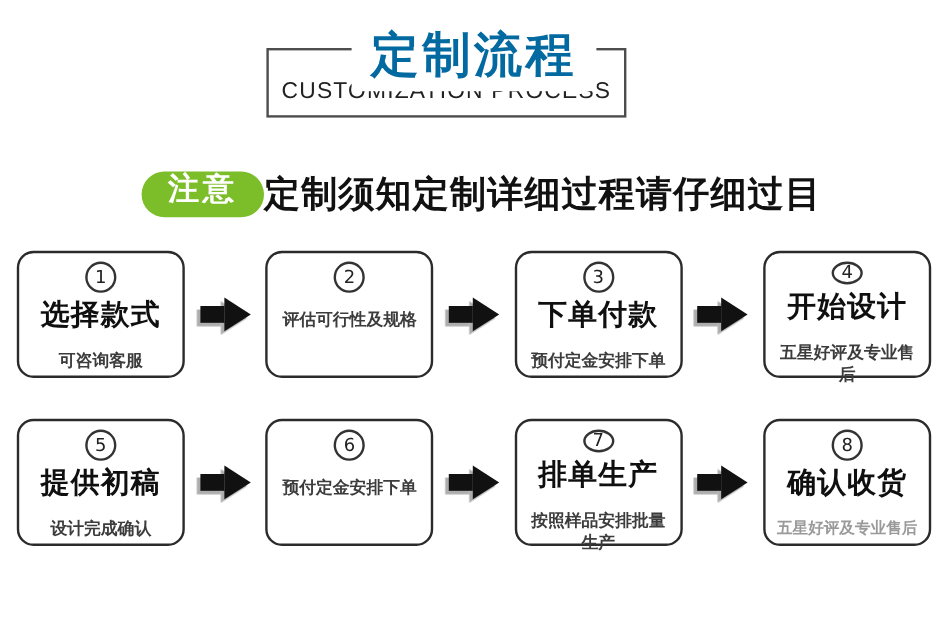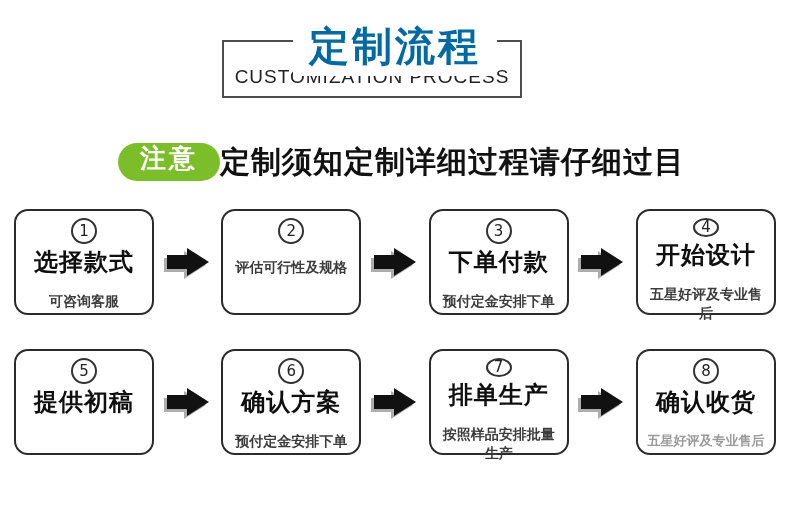--- a/index.html
+++ b/index.html
@@ -153,28 +153,28 @@
       <div class="num">4</div>
       <div class="step-title">开始设计</div>
       <div class="step-sub">五星好评及专业售后</div>
     </div>
   </div>
 
   <div class="row row-2">
     <div class="step">
       <div class="num">5</div>
       <div class="step-title">提供初稿</div>
+      <div class="step-sub">设计完成确认</div>
     </div>
     <div class="arrow">
       <span class="arrow-tail"></span>
         <span class="arrow-head"></span>
     </div>
     <div class="step">
       <div class="num">6</div>
-      <div class="step-title">确认方案</div>
       <div class="step-sub">预付定金安排下单</div>
     </div>
     <div class="arrow">
       <span class="arrow-tail"></span>
         <span class="arrow-head"></span>
     </div>
     <div class="step">
       <div class="num">7</div>
       <div class="step-title">排单生产</div>
       <div class="step-sub">按照样品安排批量生产</div>

